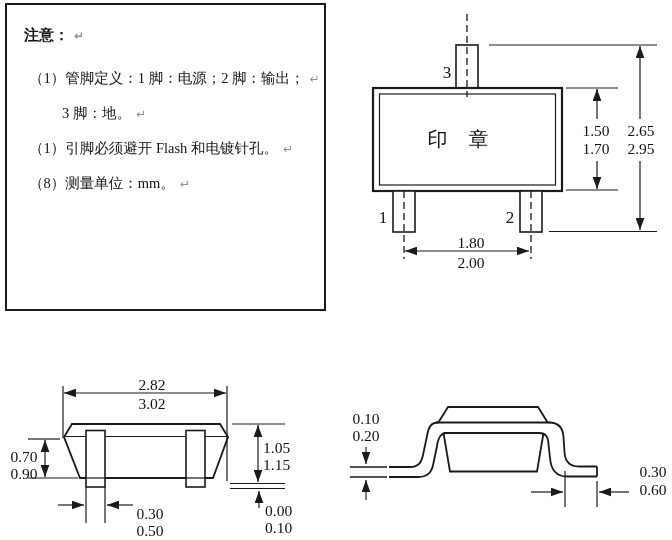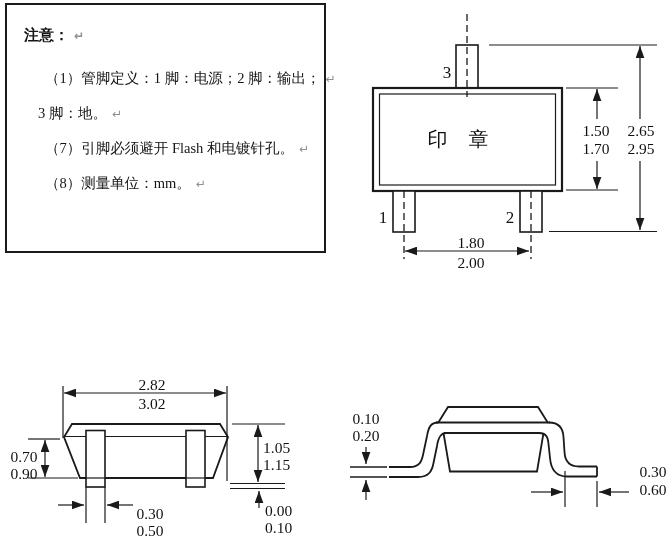--- a/index.html
+++ b/index.html
@@ -2,28 +2,28 @@
 <html><head>
 <meta charset="utf-8">
 <style>
   html,body { margin:0; padding:0; background:#fff; }
   .stage {
     position:relative; width:672px; height:540px; background:#ffffff;
     font-family:"Liberation Serif","DejaVu Serif",serif; color:#111; overflow:hidden;
   }
   
   .notes-box {
-    position:absolute; left:5px; top:3px; width:321px; height:250px;
+    position:absolute; left:5px; top:3px; width:321px; height:308px;
     border:2px solid #1a1a1a; box-sizing:border-box;
     padding:13px 8px 12px 12px; background:#fff;
   }
   .note-line { line-height:34px; font-size:14.5px; white-space:nowrap; color:#141414; }
   .note-title { font-weight:bold; font-size:15px; margin-left:5px; margin-bottom:8px; }
-  .note-item { margin-left:26px; }
-  .note-cont { margin-left:19px; }
+  .note-item { margin-left:10px; }
+  .note-cont { margin-left:43px; }
   .pmark { color:#8f8f8f; font-size:12px; margin-left:5px; font-family:"DejaVu Sans",sans-serif; }
   
   .drw { position:absolute; }
   .drw-top   { left:340px; top:0;     width:332px; height:290px; }
   .drw-front { left:0;     top:365px; width:340px; height:175px; }
   .drw-side  { left:340px; top:395px; width:332px; height:125px; }
   .ln   { stroke:#1a1a1a; stroke-width:1.2px; fill:none; }
   .ln16 { stroke:#1a1a1a; stroke-width:1.6px; fill:none; }
   .ln18 { stroke:#1a1a1a; stroke-width:1.8px; fill:none; }
   .ln22 { stroke:#1a1a1a; stroke-width:2.2px; fill:none; }
@@ -35,21 +35,21 @@
 </style>
 </head>
 <body>
 
 <div class="stage">
 
   <div class="notes-box">
     <div class="note-line note-title"><span>注意：</span><span class="pmark">↵</span></div>
     <div class="note-line note-item"><span>（1）管脚定义：1 脚：电源；2 脚：输出；</span><span class="pmark">↵</span></div>
     <div class="note-line note-cont"><span>3 脚：地。</span><span class="pmark">↵</span></div>
-    <div class="note-line note-item"><span>（7）引脚必须避开 Flash 和电镀针孔。</span><span class="pmark">↵</span></div>
+    <div class="note-line note-item"><span>（1）引脚必须避开 Flash 和电镀针孔。</span><span class="pmark">↵</span></div>
     <div class="note-line note-item"><span>（8）测量单位：mm。</span><span class="pmark">↵</span></div>
   </div>
 
   <svg class="drw drw-top" viewBox="340 0 332 290">
     <defs>
       <marker id="ah-top" markerUnits="userSpaceOnUse" markerWidth="12" markerHeight="9" viewBox="0 0 11 8" refX="11" refY="4" orient="auto-start-reverse">
         <path d="M0,0 L11,4 L0,8 Z" fill="#1a1a1a"></path>
       </marker>
     </defs>
 

